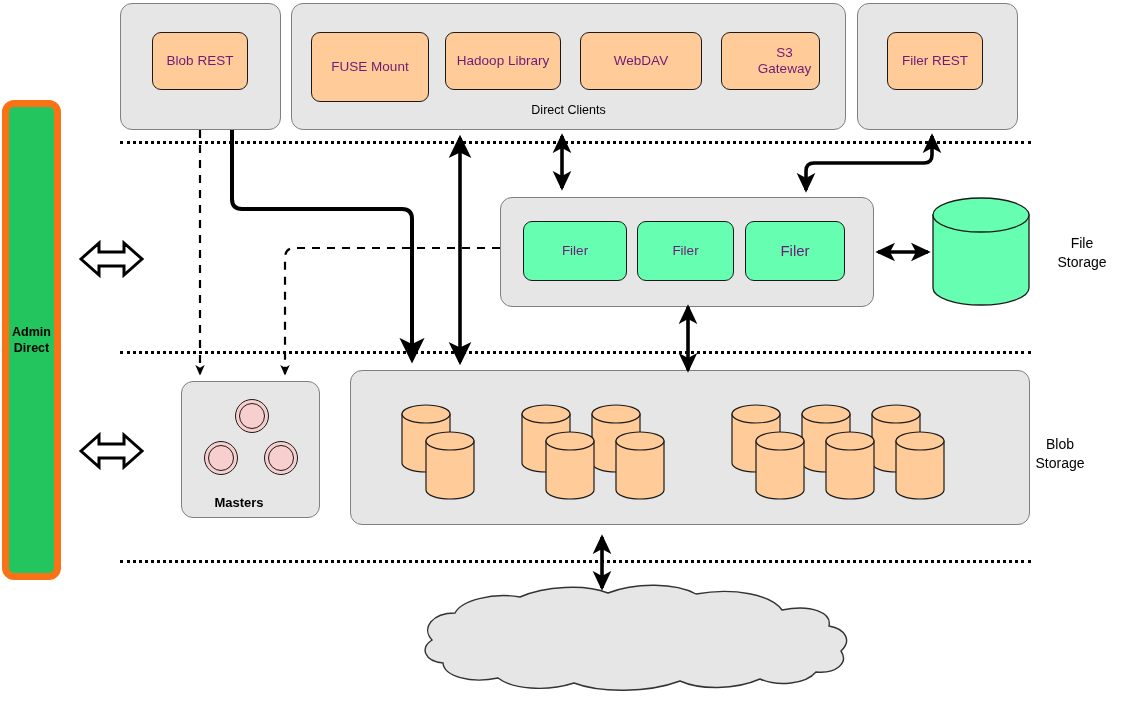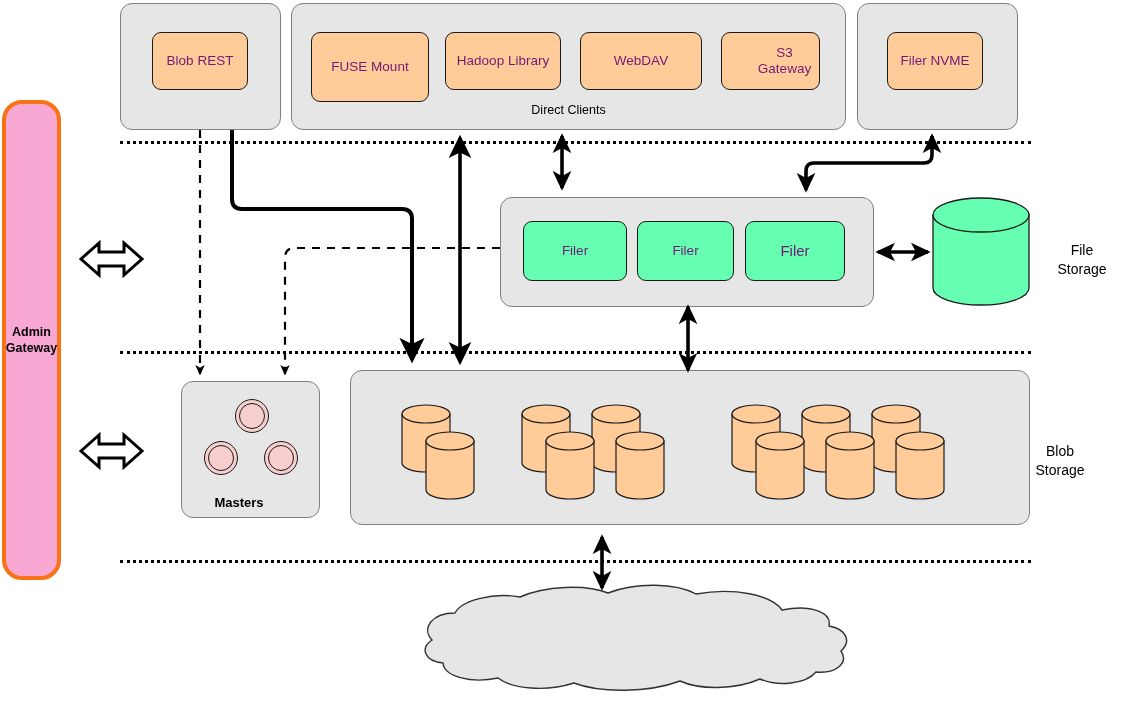--- a/index.html
+++ b/index.html
@@ -20,21 +20,21 @@
   }
   .node.orange{background:#ffcc99;}
   .node.green{background:#66ffb2;}
   .caption{
     font-size:12.5px;color:#000;text-align:center;
     display:flex;align-items:center;justify-content:center;
   }
   .caption.bold{font-weight:bold;font-size:13px;}
   .side-label{
     font-size:14px;color:#000;text-align:center;line-height:1.35;
-    display:flex;align-items:flex-end;justify-content:center;
+    display:flex;align-items:center;justify-content:center;
   }
 
   
   .tier-divider{
     border-top:3px dotted #000;height:0;
   }
 
   
   #overlay{position:absolute;left:0;top:0;width:1121px;height:701px;
            pointer-events:none;overflow:visible;}
@@ -43,55 +43,55 @@
   .disk{
     position:absolute;border-radius:50%;
     background:#f7cfcf;border:1.5px solid #1a1a1a;
   }
   .disk::after{
     content:"";position:absolute;left:3px;top:3px;right:3px;bottom:3px;
     border-radius:50%;border:1.5px solid #1a1a1a;
   }
 
   .sidebar-box{
-    background:#f9a8d4;border:4px solid #f97316;border-radius:20px;
+    background:#22c55e;border:7px solid #f97316;border-radius:12px;
     display:flex;align-items:center;justify-content:center;
   }
   .sidebar-text{
     font-weight:bold;font-size:12.5px;text-align:center;line-height:1.3;color:#000;
   }
 </style>
 </head>
 <body>
 
 <div id="stage">
 
   <div class="abs tier-divider" style="left:120px;top:141px;width:911px;"></div>
   <div class="abs tier-divider" style="left:120px;top:351px;width:911px;"></div>
   <div class="abs tier-divider" style="left:120px;top:560px;width:911px;"></div>
 
   <div class="abs sidebar-box" style="left:2px;top:100px;width:59px;height:480px;">
     <div class="sidebar-text">
       <span>Admin</span><br>
-      <span>Gateway</span>
+      <span>Direct</span>
     </div>
   </div>
 
   <div class="abs group-box" style="left:120px;top:3px;width:161px;height:127px;"></div>
   <div class="abs node orange" style="left:152px;top:32px;width:96px;height:58px;">Blob REST</div>
 
   <div class="abs group-box" style="left:291px;top:3px;width:555px;height:127px;"></div>
   <div class="abs node orange" style="left:311px;top:32px;width:118px;height:70px;">FUSE Mount</div>
   <div class="abs node orange" style="left:445px;top:32px;width:116px;height:58px;">Hadoop Library</div>
   <div class="abs node orange" style="left:580px;top:32px;width:122px;height:58px;">WebDAV</div>
   <div class="abs node orange" style="left:721px;top:32px;width:99px;height:58px;padding-left:28px;">S3 Gateway</div>
   <div class="abs caption" style="left:291px;top:101px;width:555px;height:18px;">Direct Clients</div>
 
   <div class="abs group-box" style="left:857px;top:3px;width:161px;height:127px;"></div>
-  <div class="abs node orange" style="left:887px;top:32px;width:96px;height:58px;">Filer NVME</div>
+  <div class="abs node orange" style="left:887px;top:32px;width:96px;height:58px;">Filer REST</div>
 
   <div class="abs group-box" style="left:500px;top:197px;width:374px;height:110px;"></div>
   <div class="abs node green" style="left:523px;top:221px;width:104px;height:60px;">Filer</div>
   <div class="abs node green" style="left:637px;top:221px;width:97px;height:60px;">Filer</div>
   <div class="abs node green" style="left:745px;top:221px;width:100px;height:60px;font-size:15px;">Filer</div>
 
   <div class="abs side-label" style="left:1046px;top:227px;width:72px;height:52px;">
     <div>
       <span>File</span><br>
       <span>Storage</span>

